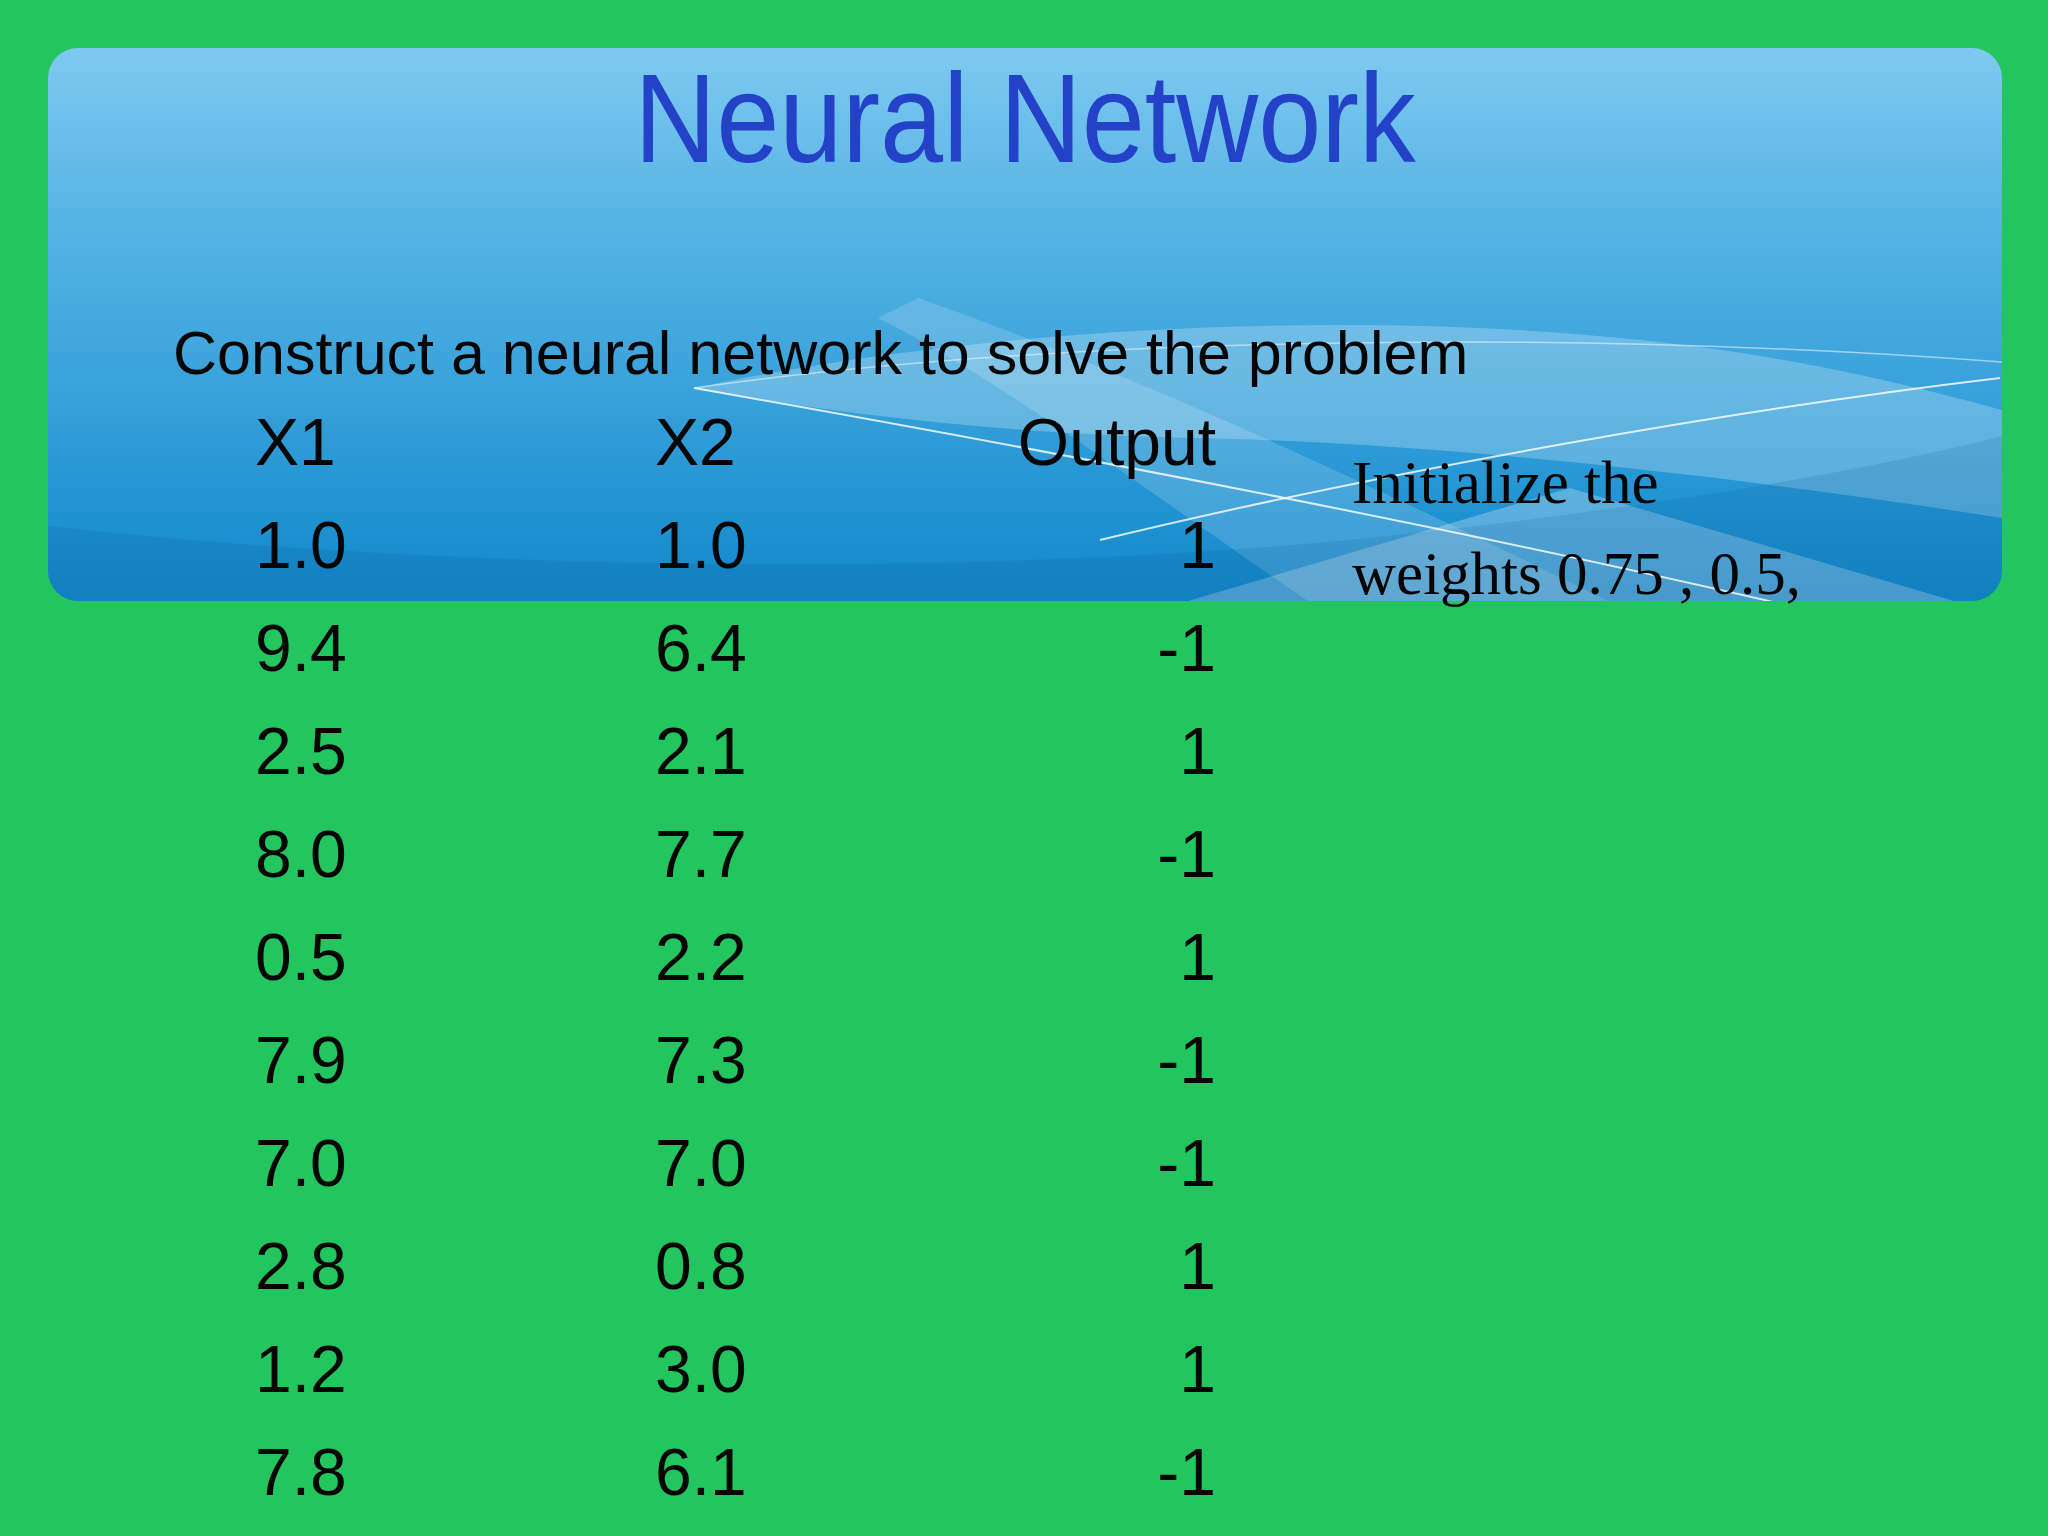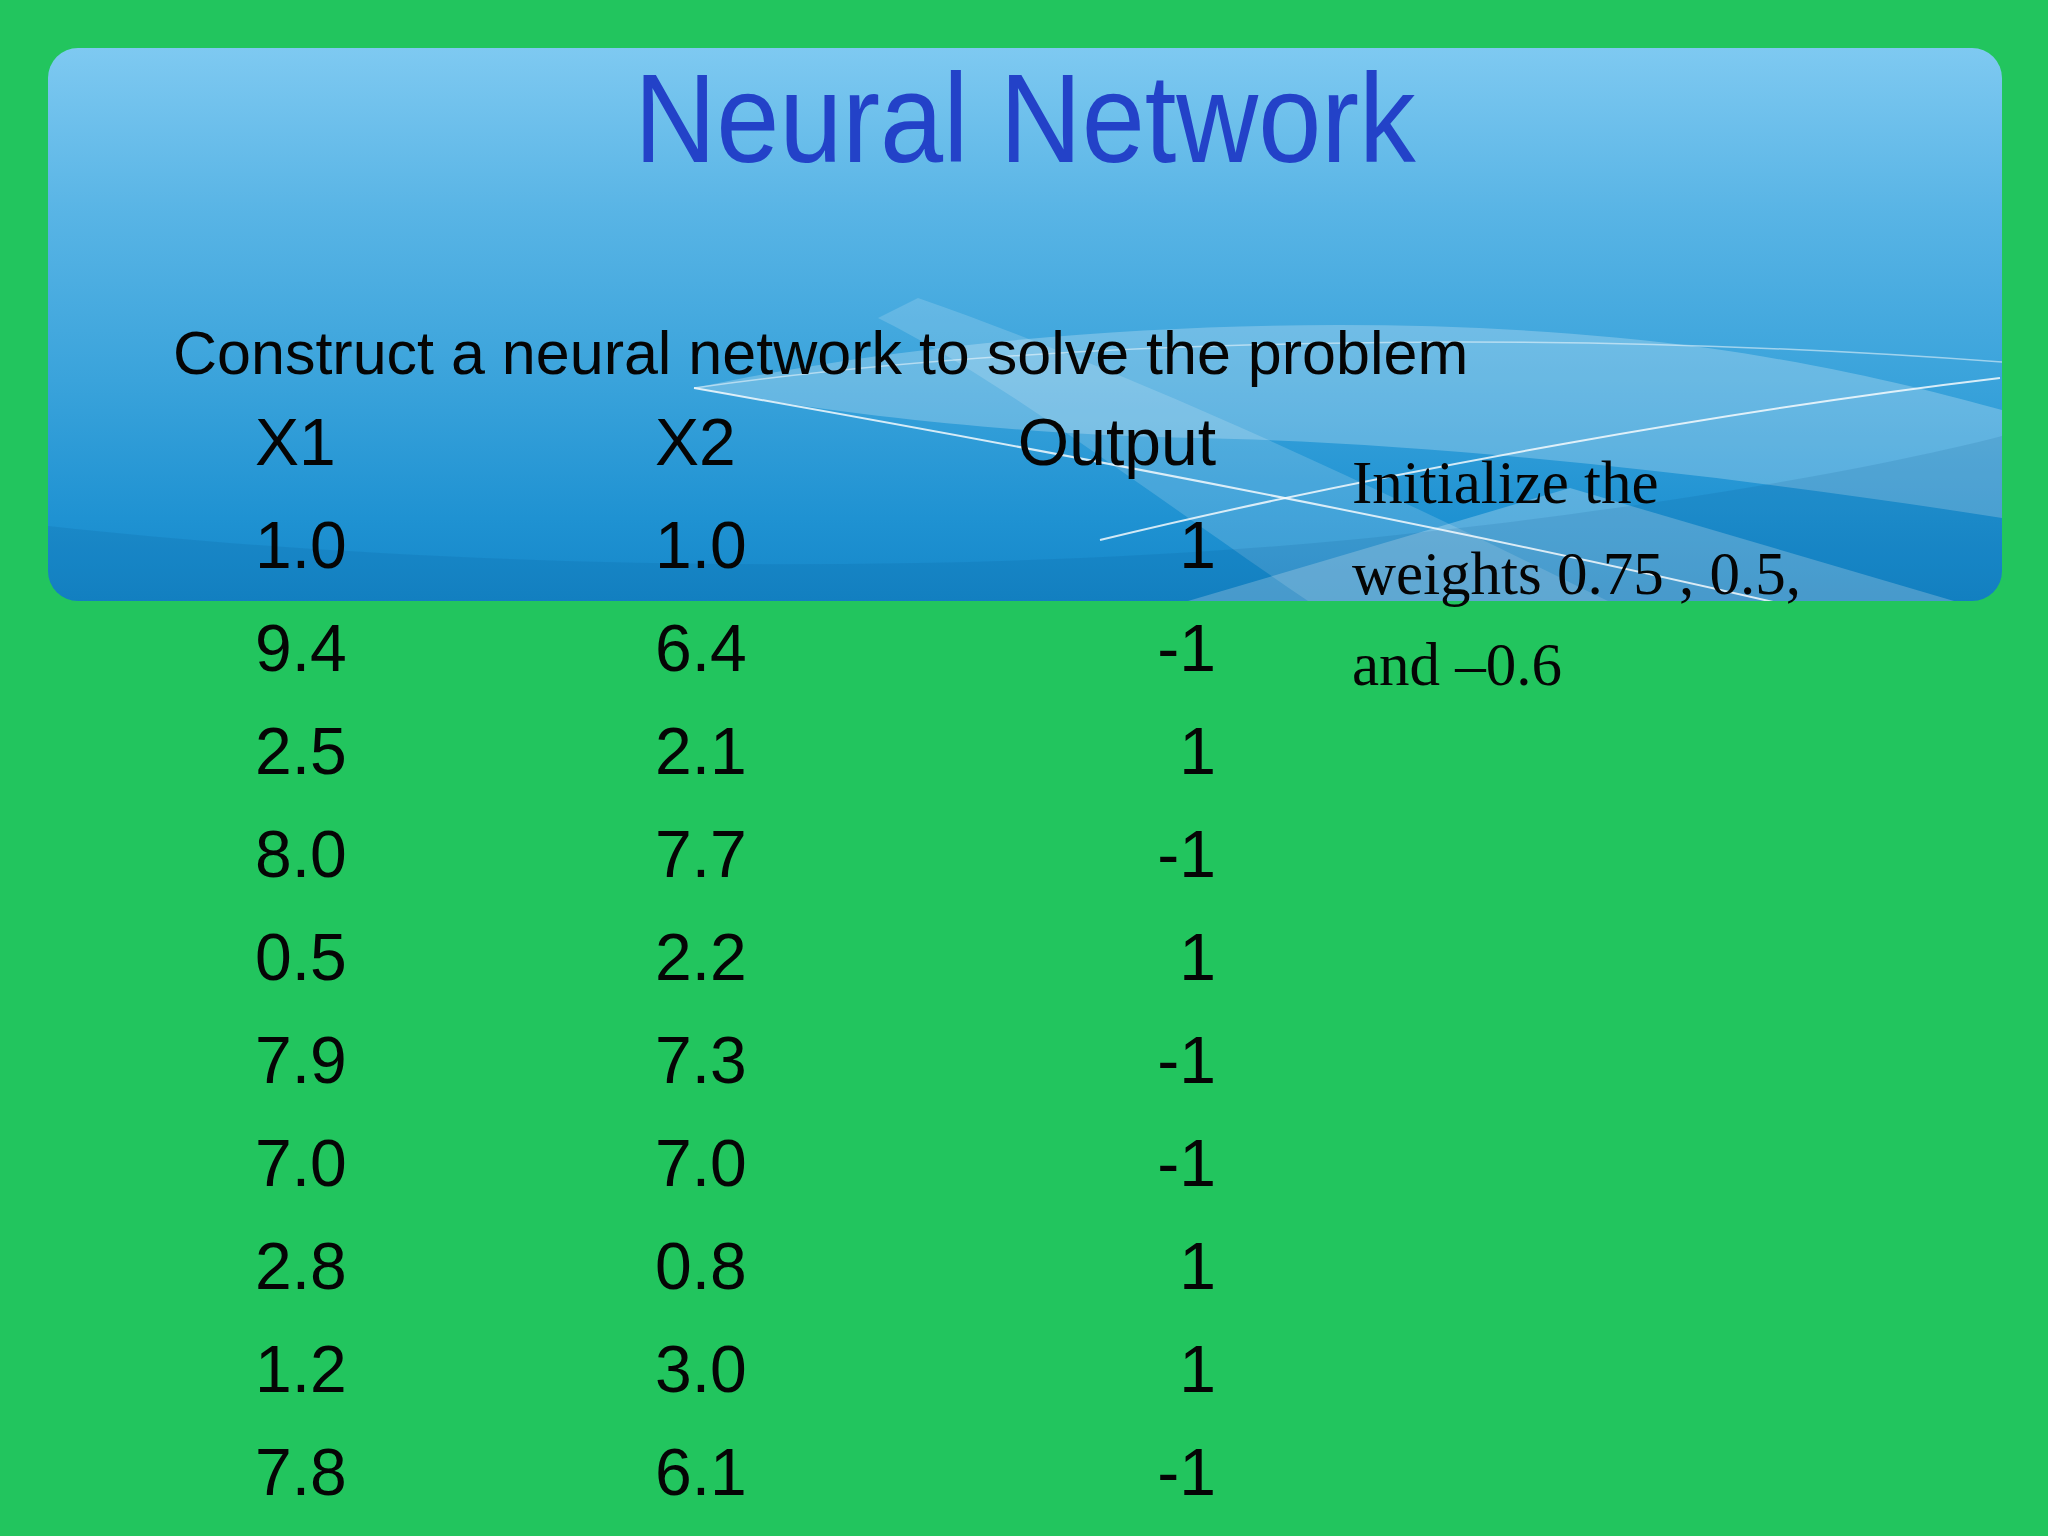--- a/index.html
+++ b/index.html
@@ -137,16 +137,15 @@
     <div class="tr">
       <span class="cell c1">7.8</span>
       <span class="cell c2">6.1</span>
       <span class="cell c3">-1</span>
     </div>
   </div>
 
   <div class="note">
     <div class="note-line">Initialize the</div>
     <div class="note-line">weights 0.75 , 0.5,</div>
-    <div class="note-line">and –0.6</div>
   </div>
 
 </div>
 
 </body></html>

